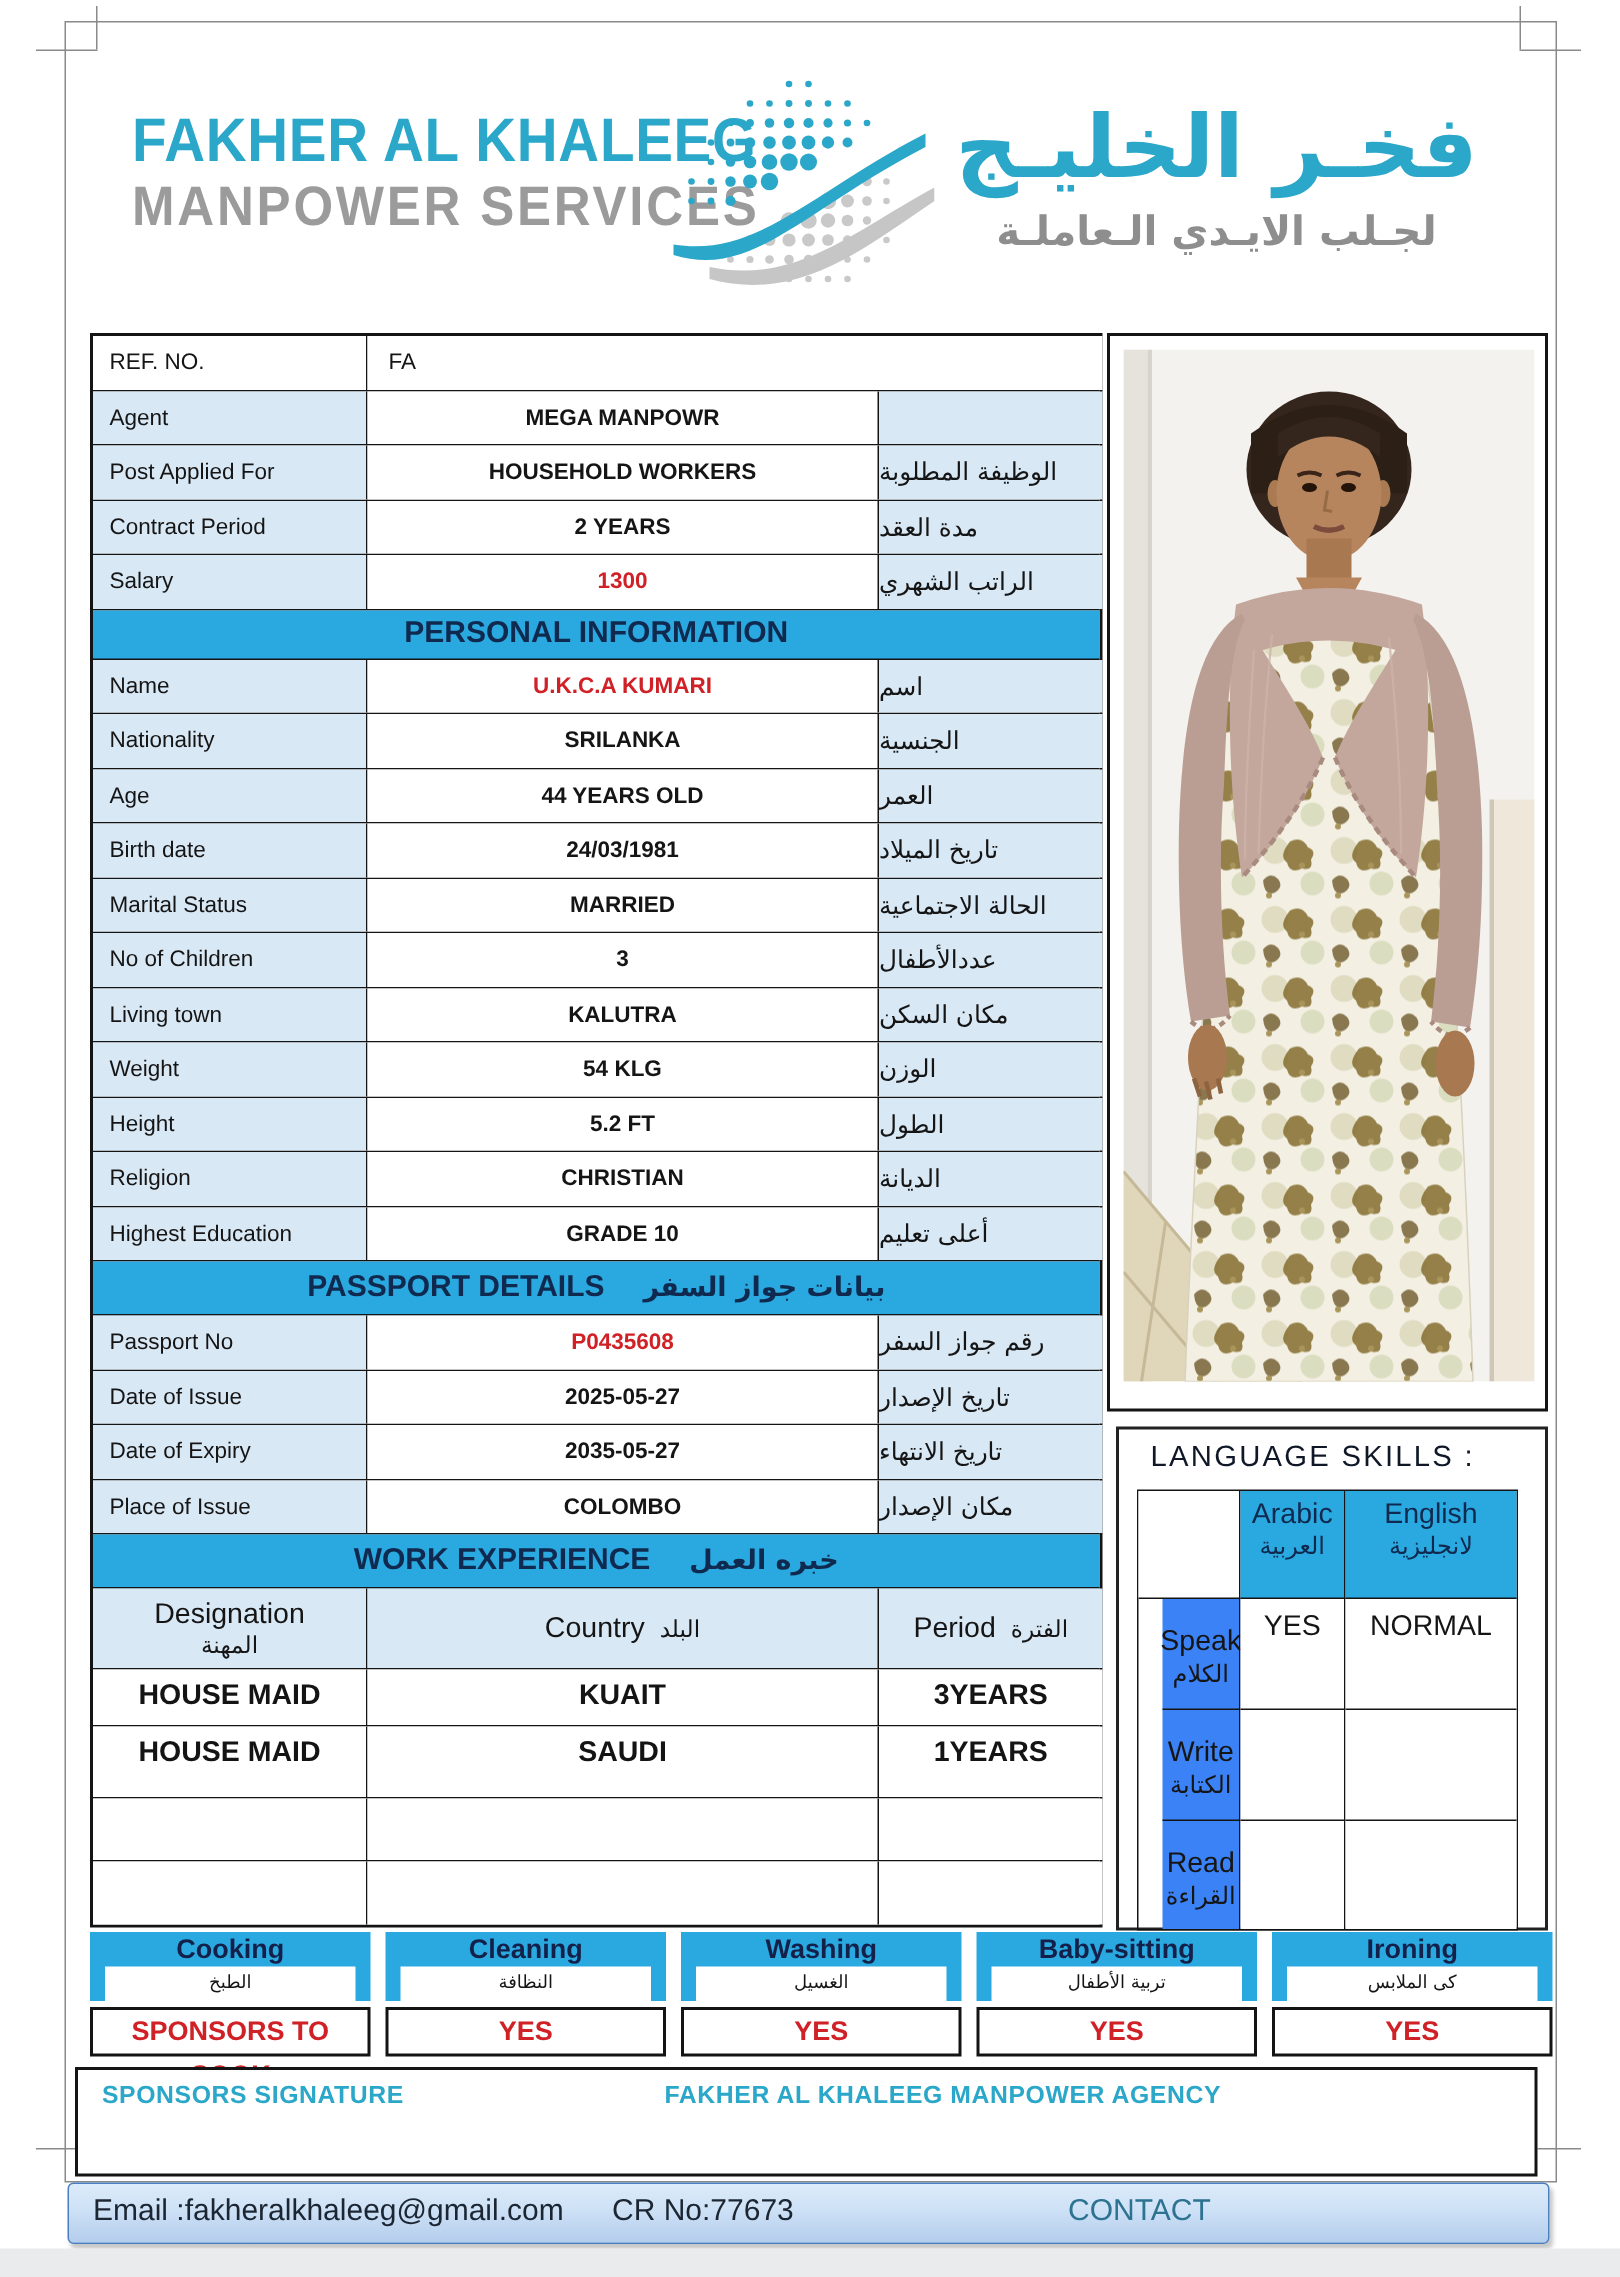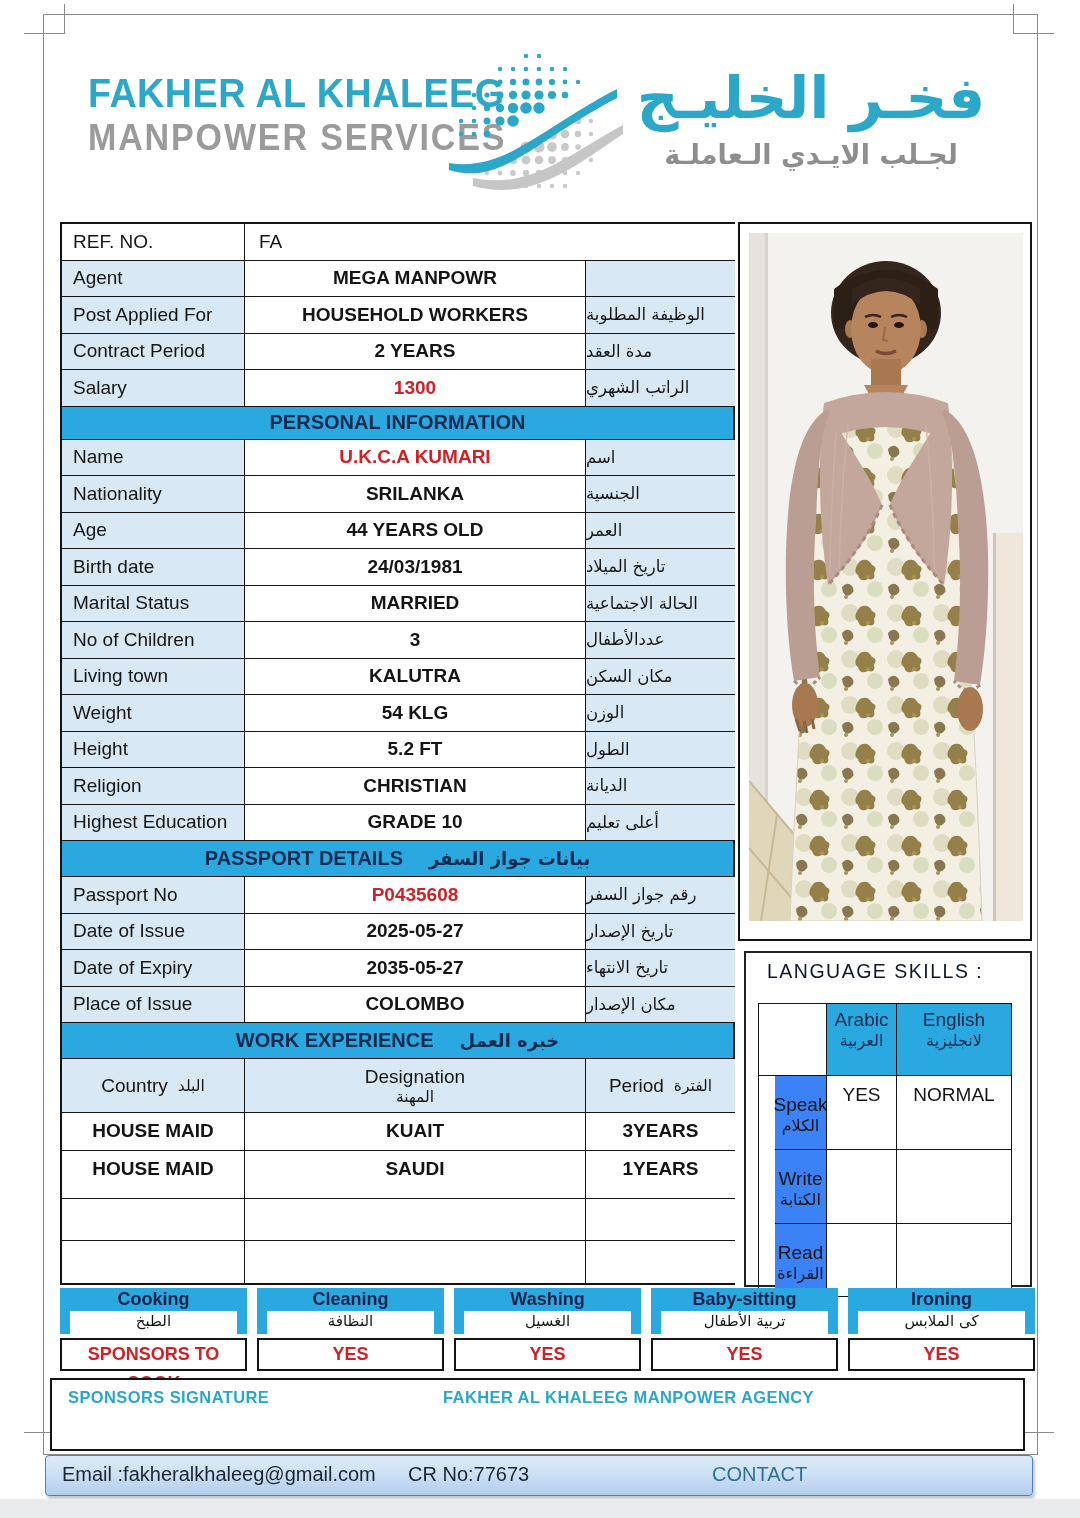--- a/index.html
+++ b/index.html
@@ -14,21 +14,21 @@
   .brand-en .tg{font-size:37px;font-weight:bold;color:#9b9b9b;letter-spacing:2px;line-height:44px;}
   .logo-svg{left:443px;top:44px;}
   .brand-ar{left:628px;top:46px;width:366px;text-align:center;direction:rtl;font-family:"DejaVu Sans",sans-serif;margin-top:16px;}
   .brand-ar .nm{font-size:58px;font-weight:bold;color:#2BA7C9;line-height:72px;}
   .brand-ar .tg{font-size:27px;font-weight:bold;color:#8e8e8e;line-height:42px;letter-spacing:0px;}
   
   .main-table{left:60px;top:222px;width:675px;border:2px solid #141414;box-sizing:border-box;background:#fff;}
   .trow{display:grid;grid-template-columns:183px 341px 149px;height:36.5px;border-bottom:1px solid #141414;box-sizing:border-box;}
   .trow.ref{grid-template-columns:183px 490px;}
   .trow:last-child{border-bottom:none;}
-  .cell{box-sizing:border-box;display:flex;align-items:center;font-size:19px;color:#151515;overflow:hidden;}
+  .cell{box-sizing:border-box;display:flex;align-items:center;font-size:15px;color:#151515;overflow:hidden;}
   .lbl{background:#D9E8F5;padding-left:11px;border-right:1px solid #141414;}
   .lbl.white{background:#fff;}
   .val{background:#fff;justify-content:center;font-weight:bold;border-right:1px solid #141414;}
   .val.left{justify-content:flex-start;padding-left:14px;font-weight:normal;}
   .arb{background:#D9E8F5;justify-content:flex-end;padding-right:9px;direction:rtl;font-family:"DejaVu Sans",sans-serif;font-size:16.5px;}
   .red{color:#D02127 !important;}
   .sec-hdr{height:33px;background:#2AA9E1;display:flex;align-items:center;justify-content:center;gap:26px;border-bottom:1px solid #141414;font-weight:bold;color:#10294E;font-size:20px;box-sizing:border-box;}
   .sec-hdr .ar{font-family:"DejaVu Sans",sans-serif;font-size:18px;font-weight:bold;direction:rtl;}
   .sec-hdr.h36{height:36px;}
   .wh-row{display:grid;grid-template-columns:183px 341px 149px;height:54px;border-bottom:1px solid #141414;box-sizing:border-box;}
@@ -36,36 +36,36 @@
   .wh-cell:last-child,.trow .cell:last-child{border-right:none;}
   .wh-cell .ar,.inline-ar{font-family:"DejaVu Sans",sans-serif;font-size:15.5px;direction:rtl;}
   .wh-inline{flex-direction:row;gap:10px;}
   .wrow{display:grid;grid-template-columns:183px 341px 149px;border-bottom:1px solid #141414;box-sizing:border-box;}
   .wrow .wcell{display:flex;align-items:flex-start;justify-content:center;padding-top:7px;font-size:19px;font-weight:bold;color:#141414;border-right:1px solid #141414;box-sizing:border-box;background:#fff;text-align:right;}
   .wrow .wcell:last-child{border-right:none;}
   
   .photo-box{left:738px;top:222px;width:294px;height:719px;border:2px solid #141414;box-sizing:border-box;background:#fff;padding:9px 9px 0 9px;}
   
   .lang-box{left:744px;top:951px;width:288px;height:336px;border:2px solid #222;box-sizing:border-box;background:#fff;}
-  .lang-title{margin:7px 0 20px 21px;font-size:19.5px;color:#101828;letter-spacing:1.5px;}
+  .lang-title{margin:7px 0 10px 21px;font-size:19.5px;color:#101828;letter-spacing:1.5px;}
   .lang-table{margin-left:12px;width:252px;border:1px solid #141414;border-collapse:collapse;display:grid;grid-template-columns:68px 70px 114px;grid-template-rows:72px 74px 74px 72px;}
   .lt-cell{border-right:1px solid #141414;border-bottom:1px solid #141414;box-sizing:border-box;display:flex;flex-direction:column;align-items:center;}
   .lt-cell:nth-child(3n){border-right:none;}
   .lt-head{background:#2AA9E1;color:#10294E;font-size:19px;padding-top:5px;}
   .lt-head .ar{font-family:"DejaVu Sans",sans-serif;font-size:16px;direction:rtl;}
   .lt-lbl{background:#3b82f6;font-size:19px;color:#151515;padding-top:18px;margin-left:16px;}
   .lt-lbl .ar{font-family:"DejaVu Sans",sans-serif;font-size:16px;direction:rtl;}
   .lt-val{background:#fff;font-size:19px;color:#151515;padding-top:8px;}
   .lt-blank{background:#fff;}
   
   .skills{left:60px;top:1288px;width:975px;display:flex;gap:10px;}
   .skill-col{width:187px;flex:none;}
   .skill-hdr{height:46px;background:#2AA9E1;box-sizing:border-box;text-align:center;}
   .skill-hdr .en{font-size:18px;color:#13214a;line-height:22px;font-weight:bold;}
-  .skill-pill{margin:1px 10px 0 10px;height:37px;background:#fff;font-family:"DejaVu Sans",sans-serif;font-size:15px;line-height:21px;direction:rtl;color:#151515;}
+  .skill-pill{margin:1px 10px 0 10px;height:37px;background:#fff;font-family:"DejaVu Sans",sans-serif;font-size:12px;line-height:21px;direction:rtl;color:#151515;}
   .skill-val{margin-top:4px;height:33px;border:2px solid #141414;box-sizing:border-box;background:#fff;text-align:center;line-height:29px;font-weight:bold;font-size:18px;color:#D02127;}
   
   .footer-box{left:50px;top:1378px;width:975px;height:73px;border:2px solid #141414;box-sizing:border-box;background:#fff;}
   .f-teal{position:absolute;color:#2BA7C9;font-size:16.5px;font-weight:bold;letter-spacing:.4px;}
   .bottom-bar{left:45px;top:1455px;width:988px;height:41px;border:1.5px solid #4A7FC1;border-radius:4px;box-sizing:border-box;background:linear-gradient(180deg,#dcebfa 0%,#cfe2f6 40%,#b4cded 100%);box-shadow:2px 3px 3px rgba(0,0,0,.22);}
   .bar-txt{position:absolute;top:8px;font-size:20px;color:#1c2633;}
   .gray-strip{left:0;top:1499px;width:1080px;height:19px;background:#e9ebec;}
 </style>
 </head>
 <body>
@@ -279,27 +279,27 @@
     <div class="cell val">COLOMBO</div>
     <div class="cell arb">مكان الإصدار</div>
   </div>
 
   <div class="sec-hdr h36">
     <span>WORK EXPERIENCE</span>
     <span class="ar">خبره العمل</span>
   </div>
 
   <div class="wh-row">
+    <div class="wh-cell">
+      <span>Designation</span>
+      <span class="ar">المهنة</span>
+    </div>
     <div class="wh-cell wh-inline">
       <span>Country</span>
       <span class="inline-ar">البلد</span>
-    </div>
-    <div class="wh-cell">
-      <span>Designation</span>
-      <span class="ar">المهنة</span>
     </div>
     <div class="wh-cell wh-inline">
       <span>Period</span>
       <span class="inline-ar">الفترة</span>
     </div>
   </div>
 
   <div class="wrow" style="height:38px;">
     <div class="wcell">HOUSE MAID</div>
     <div class="wcell">KUAIT</div>

